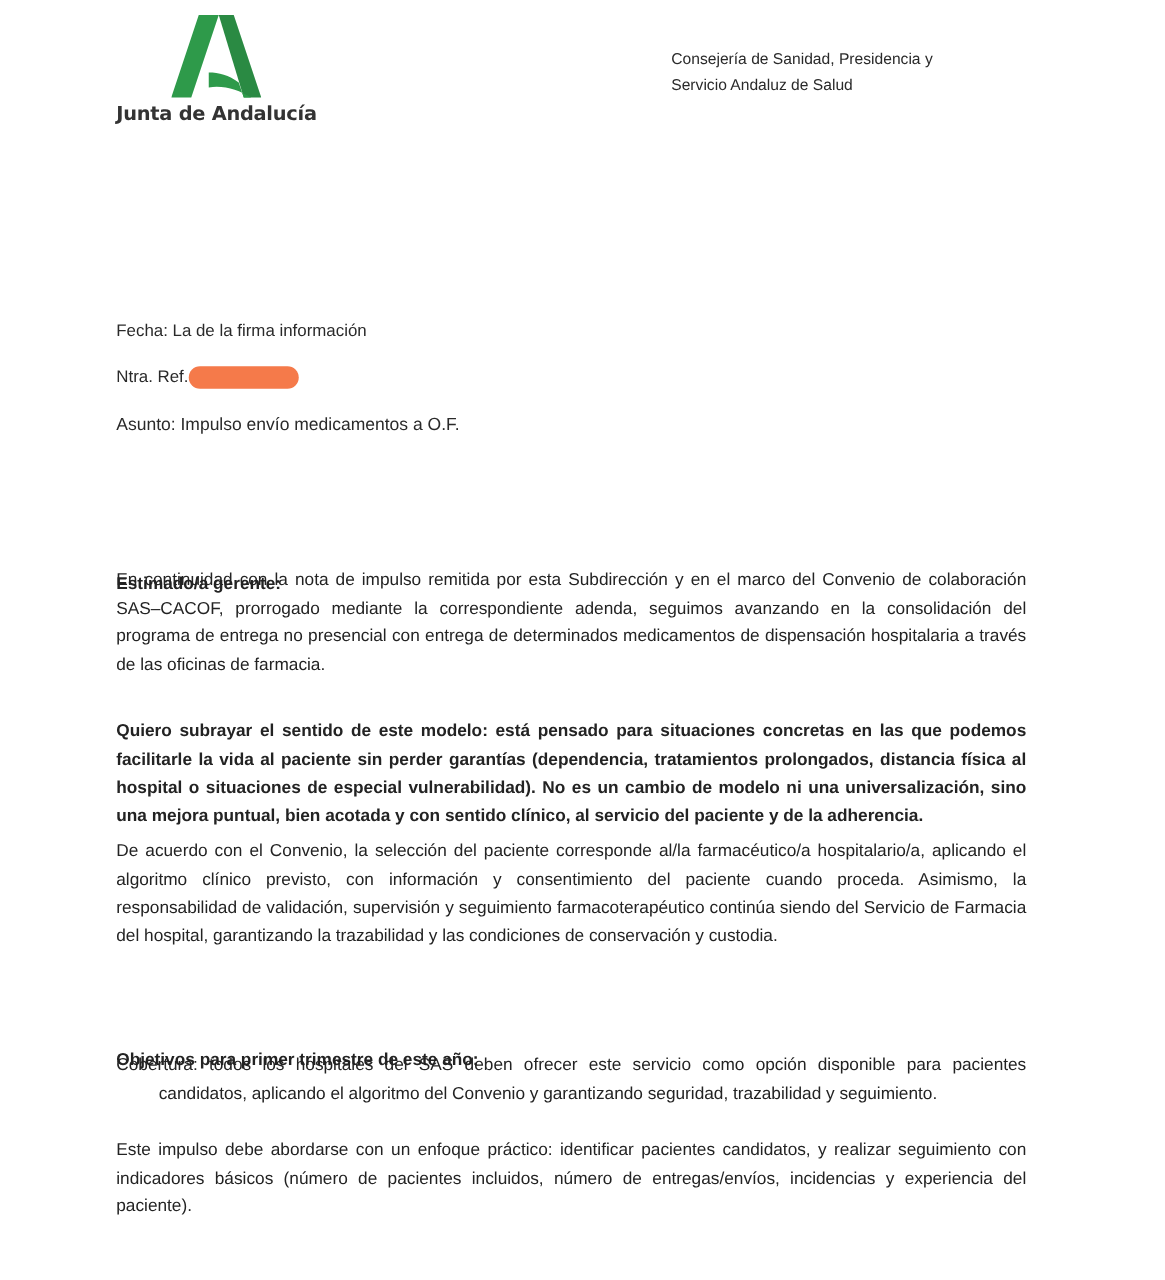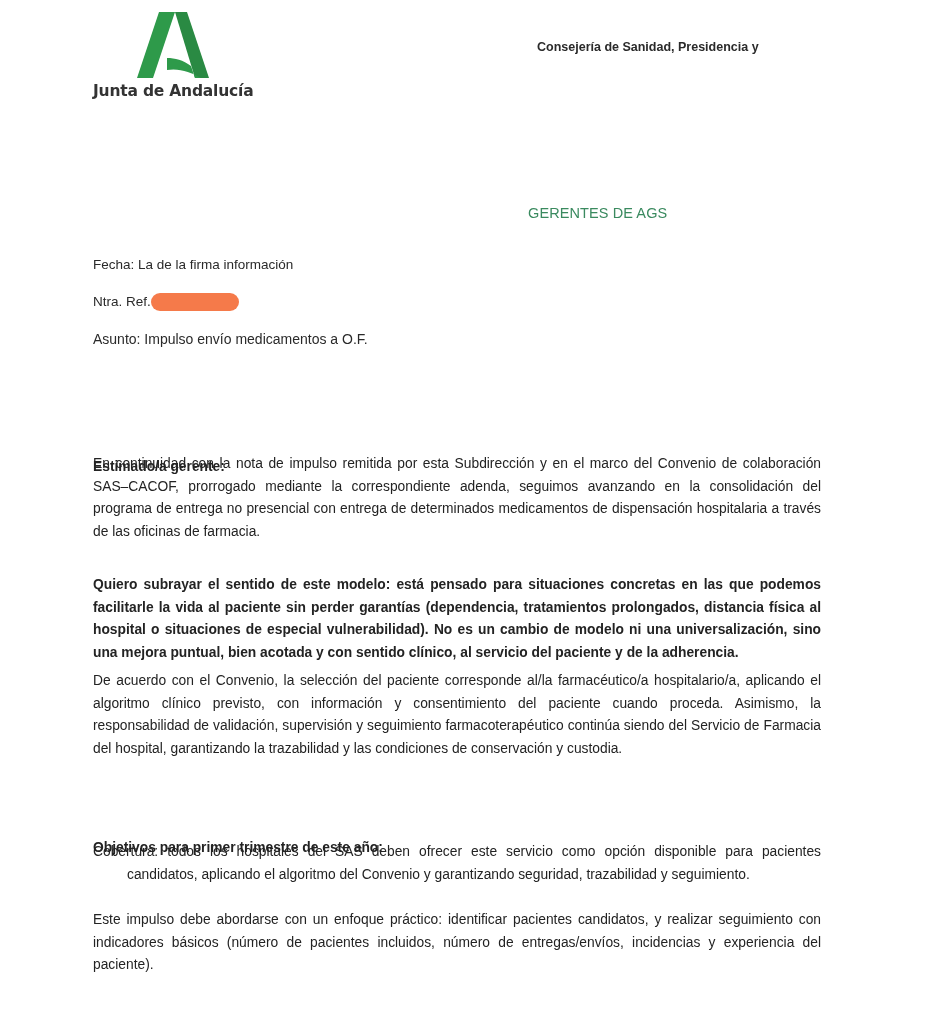--- a/index.html
+++ b/index.html
@@ -9,21 +9,21 @@
       color: #222222;
     }
     .abs { position: absolute; }
     .logo { left: 93px; top: 12px; width: 165px; }
     .logo svg { display: block; margin-left: 44px; }
     .logo-name {
       font-family: "DejaVu Sans", sans-serif; font-weight: bold;
       font-size: 15.5px; color: #333; margin-top: 2px; letter-spacing: -0.2px;
     }
     .org { left: 537px; top: 38px; font-size: 12.5px; line-height: 18px; color: #2a2a2a; }
-    .org .bold { font-weight: bold; }
+    .org .bold { font-weight: normal; }
     .addressee { left: 528px; top: 203px; font-size: 14.5px; line-height: 21px; color: #3a8a5f; letter-spacing: 0.1px; }
     .meta { left: 93px; font-size: 13.5px; color: #2a2a2a; }
     .redact {
       display: inline-block; width: 88px; height: 18px; border-radius: 10px;
       background: #f57a4a; vertical-align: middle; margin-left: -4px;
     }
     .body-block { left: 93px; width: 728px; font-size: 13.8px; line-height: 22.5px; color: #232323; }
     .body-block p { margin: 0; text-align: justify; }
     .heading { font-weight: bold; }
     .hanging { padding-left: 34px; text-indent: -34px; text-align: center; }
@@ -35,24 +35,24 @@
   <svg width="72" height="68" viewBox="0 0 72 68">
     <polygon points="22,0 38,0 16,66 0,66" fill="#2e9a4a"></polygon>
     <polygon points="38,0 50,0 72,66 58,66" fill="#2a8a43"></polygon>
     <path d="M30,46 L30,58 C42,56 54,60 64,66 L58,66 L54,54 C46,48 38,46 30,46 Z" fill="#2e9a4a"></path>
   </svg>
   <div class="logo-name">Junta de Andalucía</div>
 </div>
 
 <div class="abs org">
   <div class="bold">Consejería de Sanidad, Presidencia y</div>
+  <div style="margin-top:3px;">Servicio Andaluz de Salud</div>
 </div>
 
 <div class="abs addressee">
-  <div>GERENTES DE AGS</div>
 </div>
 
 <div class="abs meta" style="top:257px;">Fecha: La de la firma información</div>
 <div class="abs meta" style="top:293px;">
   <span>Ntra. Ref.</span>
   <span class="redact"></span>
 </div>
 <div class="abs meta" style="top:331px; font-size:14px;">Asunto: Impulso envío medicamentos a O.F.</div>
 
 <div class="abs body-block heading" style="top:413px;margin-top:43px;">Estimado/a gerente:</div>

